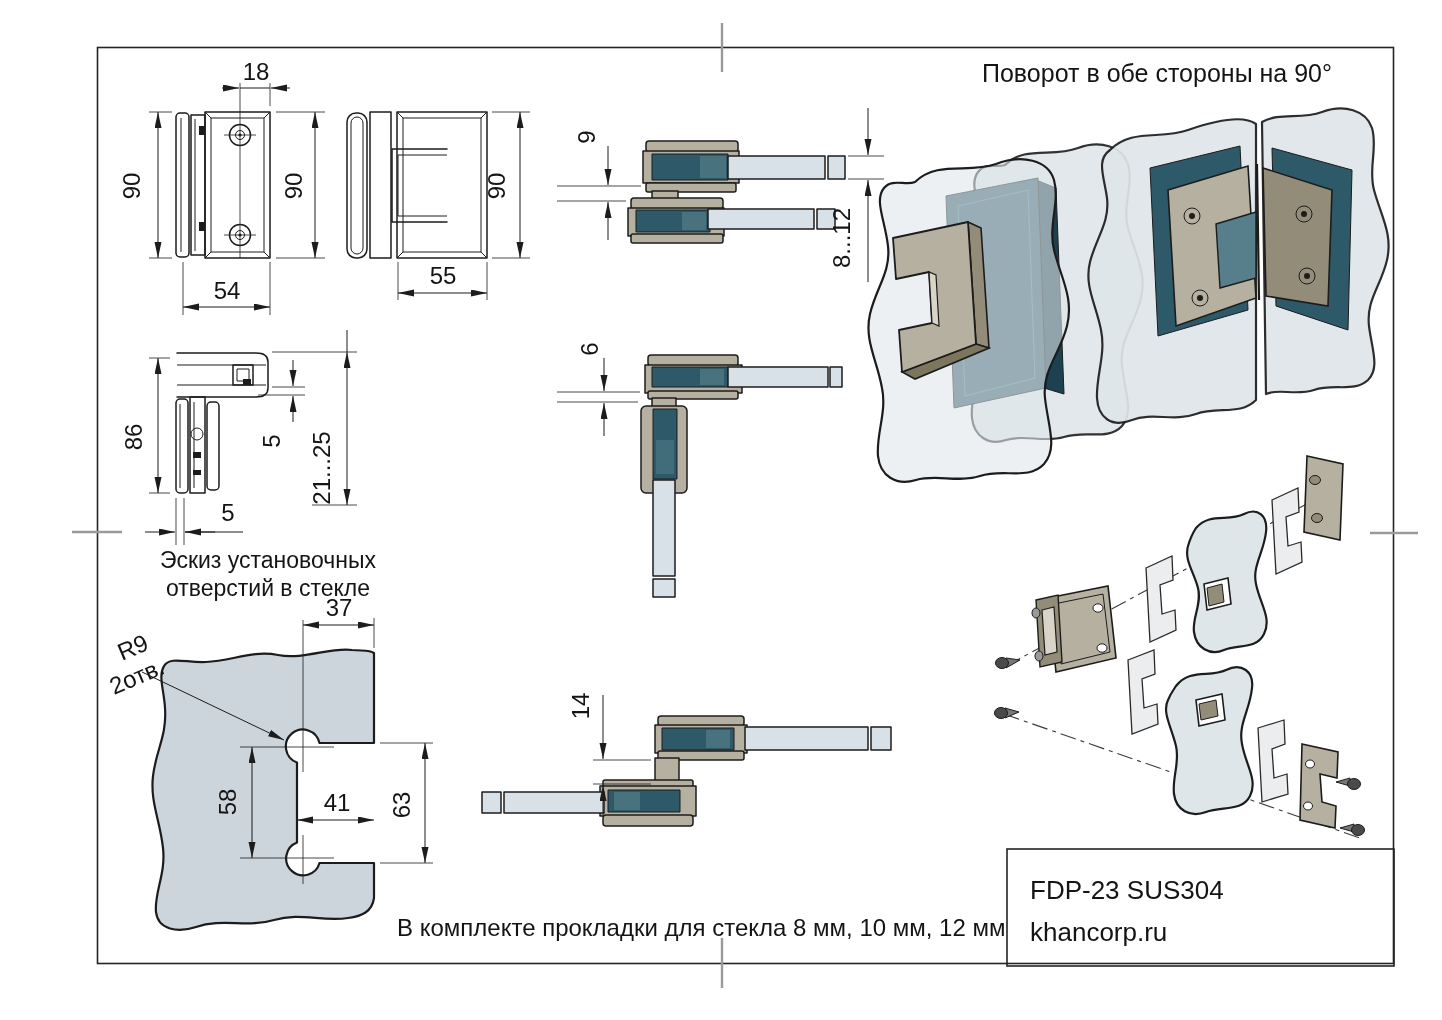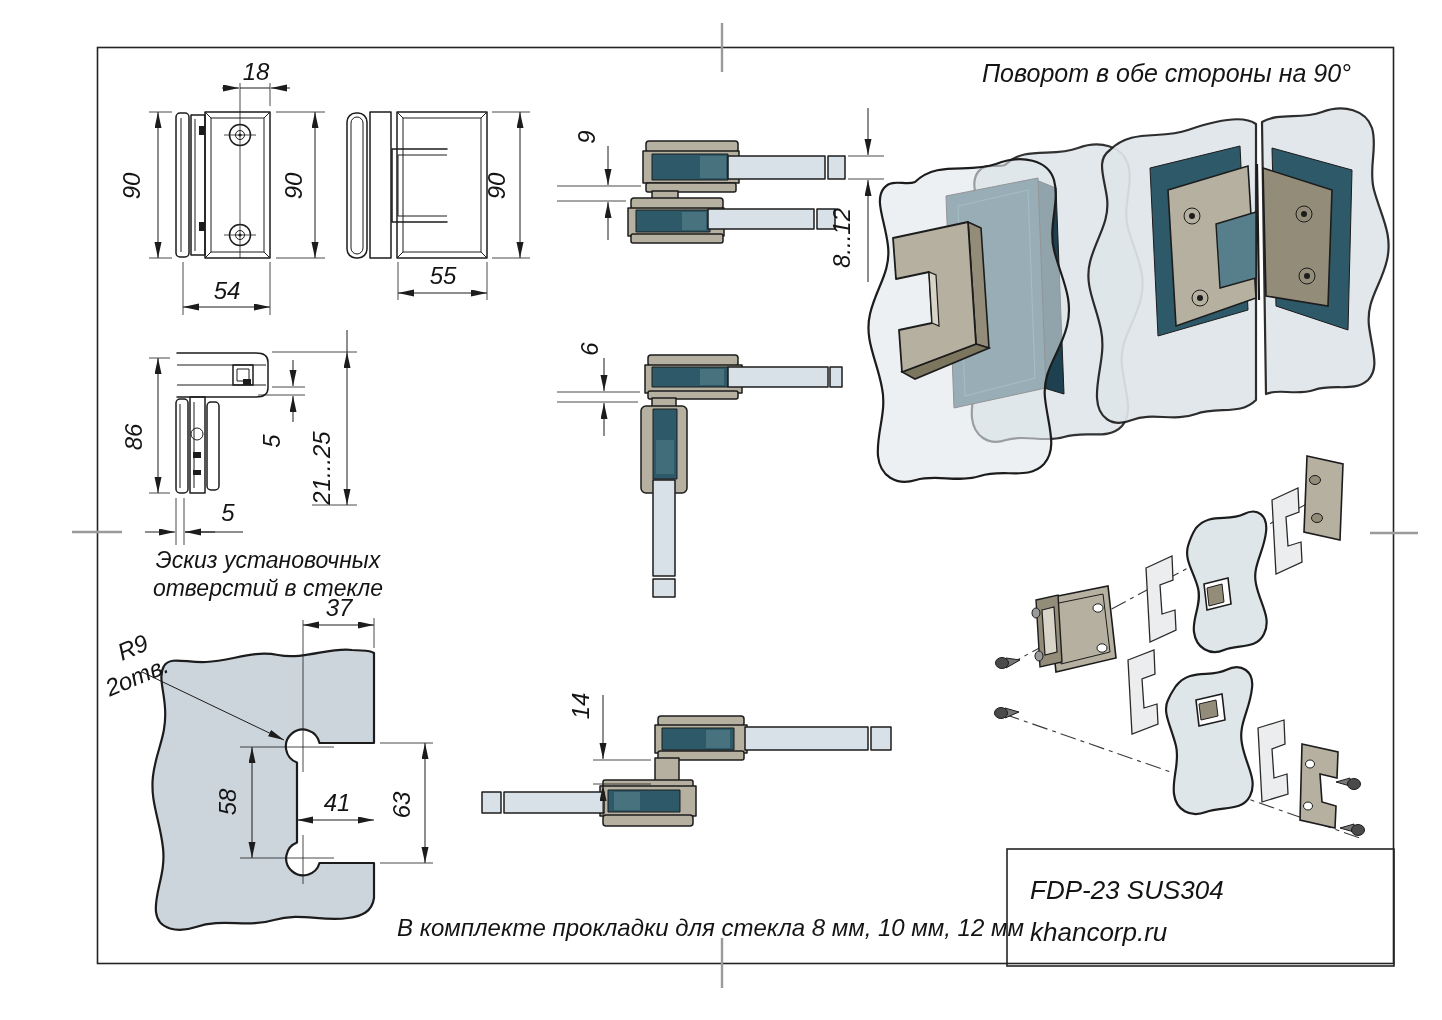--- a/index.html
+++ b/index.html
@@ -1,17 +1,17 @@
 <!DOCTYPE html>
 <html style="--outline: #1c1c1c; --metal: #b6b0a0; --metal_dark: #938c79; --metal_light: #d8d4c7; --glass_fill: #ccd4dc; --glass_light: #d8e1e8; --glass_3d: #dfe6ea; --glass_dark: #2d5968; --glass_dark2: #1d4150; --glass_mid: #567f8b; --gasket: #ebedee; --mark: #9a9a9a;"><head>
 <meta charset="utf-8">
 <style>
   html,body{margin:0;padding:0;background:#ffffff;}
   .sheet{position:relative;width:1442px;height:1020px;background:#fff;overflow:hidden;
-         font-family:"Liberation Sans",sans-serif;font-style:italic;}
+         font-family:"Liberation Sans",sans-serif;}
   svg text{font-family:"Liberation Sans",sans-serif;fill:#141414;}
   .t24{font-size:24px}.t23{font-size:23px}.t25{font-size:25px}.t26{font-size:26px}
   .mid{text-anchor:middle}
   .s {stroke:#1c1c1c;stroke-width:1.5;stroke-linejoin:round;stroke-linecap:round;}
   .s1{stroke:#1c1c1c;stroke-width:1;stroke-linejoin:round;}
   .s2{stroke:#1c1c1c;stroke-width:2.2;stroke-linejoin:round;}
   .nf{fill:none}
   .thin{stroke:#1c1c1c;stroke-width:.8;fill:none}
   .dim{stroke:#1c1c1c;stroke-width:1;fill:none}
   .dash{stroke:#3a3a3a;stroke-width:1.1;fill:none;stroke-dasharray:16 5 4 5}

